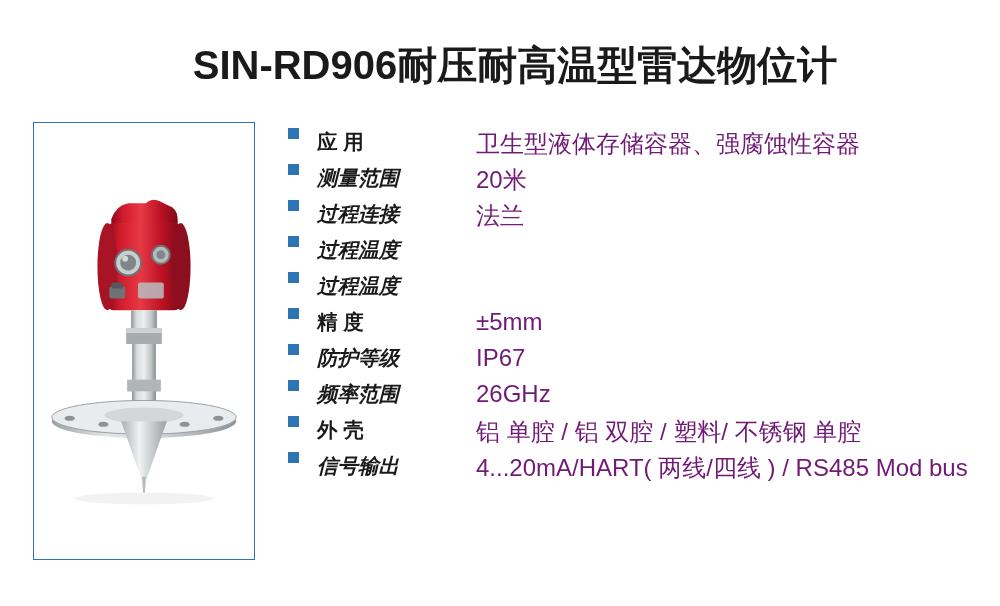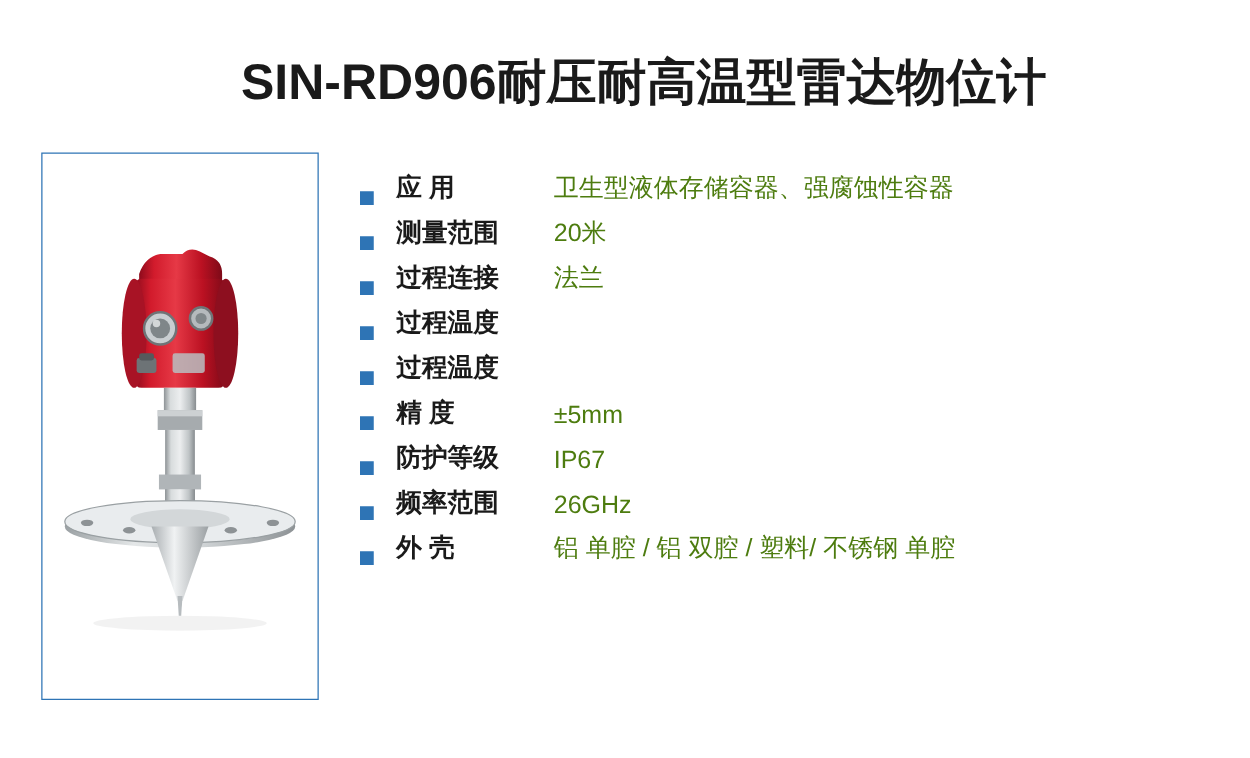--- a/index.html
+++ b/index.html
@@ -51,21 +51,21 @@
     height: 100%;
   }
   .specs {
     position: absolute;
     left: 288px;
     top: 128px;
     width: 700px;
   }
   .spec-row {
     display: flex;
-    align-items: flex-end;
+    align-items: flex-start;
     height: 36px;
     margin-bottom: 0px;
   }
   .bullet {
     width: 11px;
     height: 11px;
     background: #2e74b5;
     flex: 0 0 11px;
     margin-right: 18px;
   }
@@ -75,26 +75,28 @@
     font-size: 20.5px;
     font-weight: bold;
     color: #1a1a1a;
     display: flex;
     justify-content: space-between;
     white-space: nowrap;
   }
   .spec-label.tight {
     justify-content: flex-start;
     letter-spacing: 0px;
+    font-style: italic;
   }
   .spec-value {
-    font-size: 20px;
-    color: #4d7c0f;
+    font-size: 24px;
+    color: #701a75;
     white-space: nowrap;
     letter-spacing: 0px;
+    margin-left: 33px;
   }
 </style>
 </head>
 <body>
 
 <div class="page">
 
   <div class="title">SIN-RD906耐压耐高温型雷达物位计</div>
 
   <div class="product-image">
@@ -222,15 +224,20 @@
     </div>
 
 
 
     <div class="spec-row">
       <span class="bullet"></span>
       <span class="spec-label">外    壳</span>
       <span class="spec-value">铝 单腔 / 铝 双腔 / 塑料/ 不锈钢 单腔</span>
     </div>
 
+    <div class="spec-row">
+      <span class="bullet"></span>
+      <span class="spec-label tight">信号输出</span>
+      <span class="spec-value">4...20mA/HART( 两线/四线 ) /  RS485  Mod bus</span>
+    </div>
 
   </div>
 </div>
 
 </body></html>

